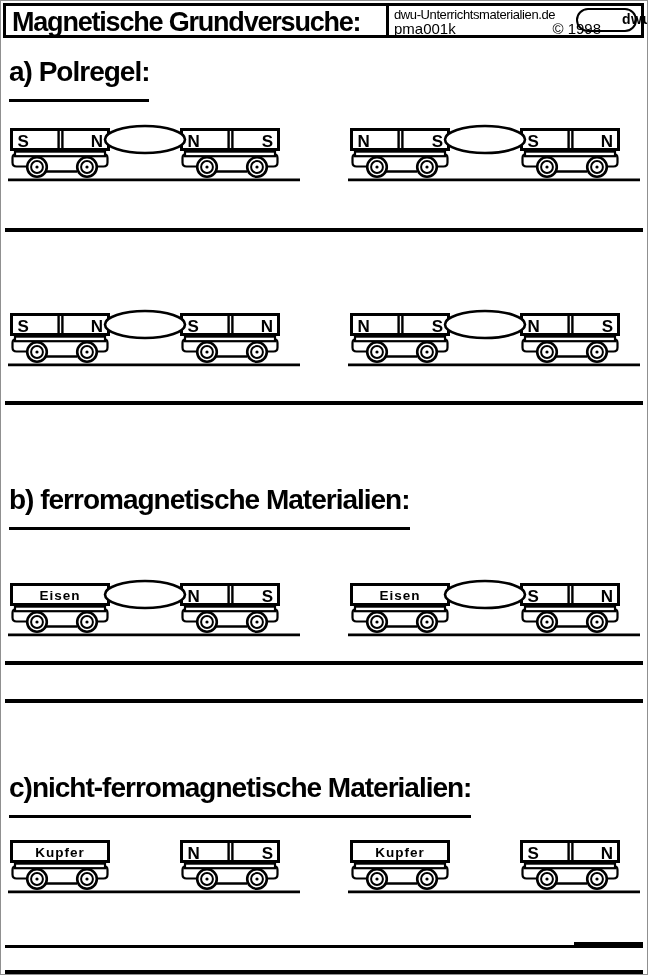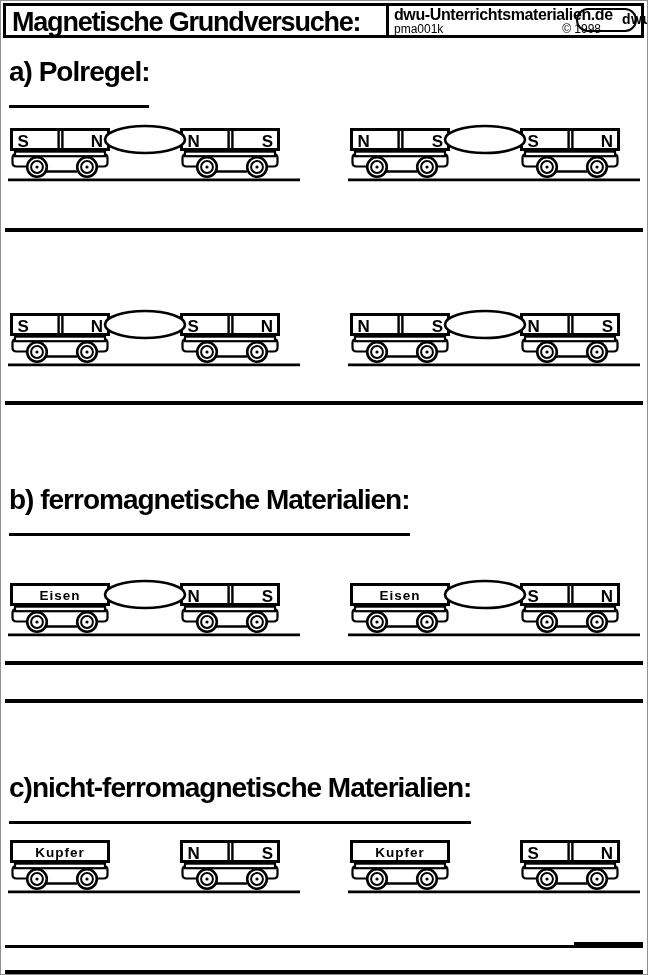--- a/index.html
+++ b/index.html
@@ -8,32 +8,32 @@
   .page { position:relative; width:648px; height:975px; background:#fff;
           border:1px solid #909090; overflow:hidden; }
 
   
   .header { position:absolute; left:2px; top:2px; right:3px; height:35px;
             border:3px solid #000; display:flex; background:#fff; }
   .header-title { width:383px; border-right:3px solid #000; font-size:27px;
                   font-weight:bold; letter-spacing:-1.2px; white-space:nowrap;
                   padding:1px 0 0 6px; overflow:hidden; }
   .header-right { flex:1; position:relative; padding:0 0 0 5px; }
-  .site-line { font-size:16px; font-weight:bold; letter-spacing:-0.4px;
+  .site-line { font-size:13px; font-weight:normal; letter-spacing:-0.4px;
                white-space:nowrap; line-height:15px; margin-top:1px; }
   .meta-row { display:flex; justify-content:space-between; width:207px;
-              font-size:12px; line-height:14px; }
+              font-size:15px; line-height:14px; }
   .logo { position:absolute; right:4px; top:2px; width:61px; height:24px;
           border:2.5px solid #000; border-radius:12px; text-align:center;
           font-weight:bold; font-size:14px; line-height:19px; letter-spacing:0.5px;padding-left:44px; }
 
   
   .section-title { position:absolute; font-size:28px; font-weight:bold;
                    letter-spacing:-1px; border-bottom:3px solid #000;
-                   padding-bottom:18px; white-space:nowrap; line-height:30px; }
+                   padding-bottom:12px; white-space:nowrap; line-height:30px; }
   .t-a { left:8px; top:56px; }
   .t-b { left:8px; top:484px; }
   .t-c { left:8px; top:772px; }
 
   
   .pair-row { position:absolute; left:7px; right:7px; display:flex;
               justify-content:space-between; }
   .r1 { top:123px; } .r2 { top:308px; } .r3 { top:578px; } .r4 { top:835px;align-items:center; }
   .pair-slot svg { display:block; }
   svg text { font-family:"Liberation Sans", sans-serif; }

